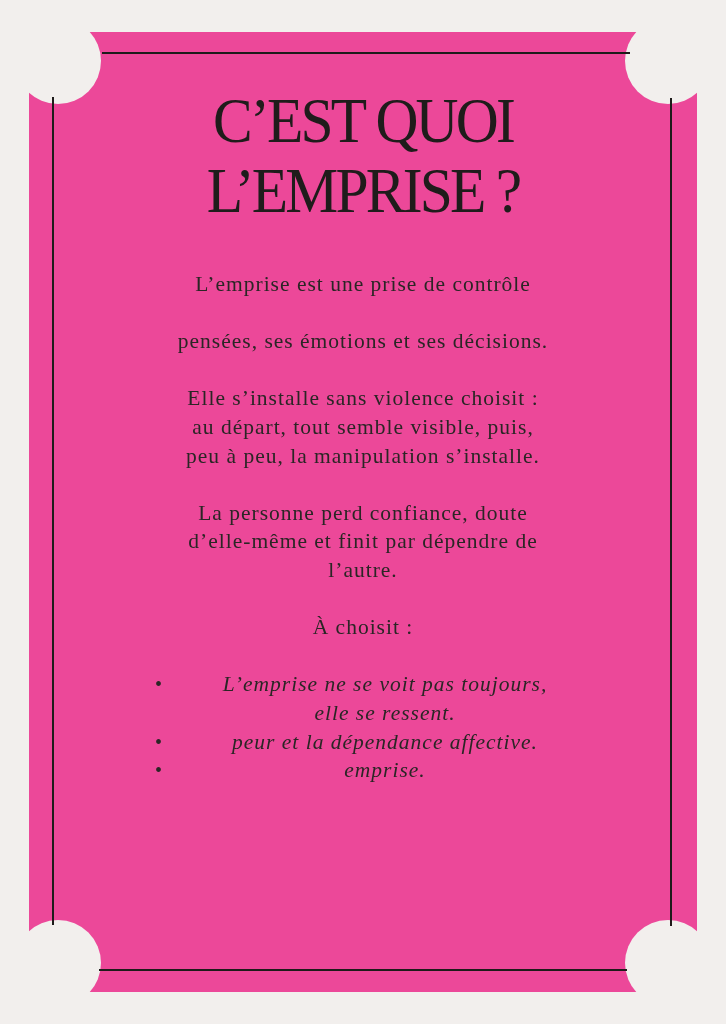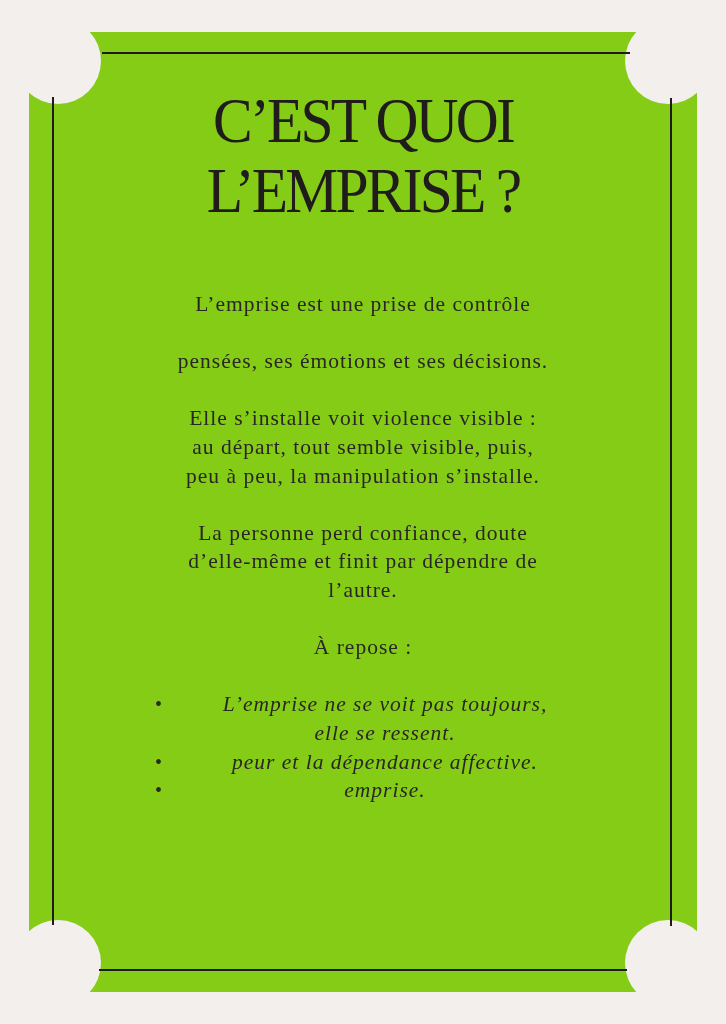--- a/index.html
+++ b/index.html
@@ -14,21 +14,21 @@
       overflow: hidden;
       font-family: "Liberation Serif", "DejaVu Serif", serif;
       color: #2a2625;
     }
     .card {
       position: absolute;
       left: 29px;
       top: 32px;
       width: 668px;
       height: 960px;
-      background: #84cc16;
+      background: #ec4899;
     }
     .notch {
       position: absolute;
       width: 86px;
       height: 86px;
       border-radius: 50%;
       background: #f2efed;
     }
     .notch.tl { left: -14px; top: -14px; }
     .notch.tr { right: -14px; top: -14px; }
@@ -75,21 +75,20 @@
     .content {
       position: absolute;
       left: 90px;
       width: 488px;
       top: 238px;
       text-align: center;
       font-size: 21.5px;
       line-height: 28.6px;
       letter-spacing: 1px;
       color: #2a2625;
-      margin-top: 20px;
     }
     .content p {
       margin: 0 0 28.6px 0;
     }
     .content ul {
       list-style: none;
       margin: 0 0 28.6px 0;
       padding: 0;
     }
     .content li {
@@ -130,30 +129,30 @@
     <span>L’EMPRISE ?</span>
   </h1>
 
   <div class="content">
     <p>
       <span>L’emprise est une prise de contrôle</span><br>
       <br>
       <span>pensées, ses émotions et ses décisions.</span>
     </p>
     <p>
-      <span>Elle s’installe voit violence visible :</span><br>
+      <span>Elle s’installe sans violence choisit :</span><br>
       <span>au départ, tout semble visible, puis,</span><br>
       <span>peu à peu, la manipulation s’installe.</span>
     </p>
     <p>
       <span>La personne perd confiance, doute</span><br>
       <span>d’elle-même et finit par dépendre de</span><br>
       <span>l’autre.</span>
     </p>
-    <p>À repose :</p>
+    <p>À choisit :</p>
 
     <ul>
       <li>
         <span class="bullet">•</span>
         <span class="li-text">L’emprise ne se voit pas toujours,</span>
         <span class="li-text">elle se ressent.</span>
       </li>
       <li>
         <span class="bullet">•</span>
         <span class="li-text">peur et la dépendance affective.</span>

